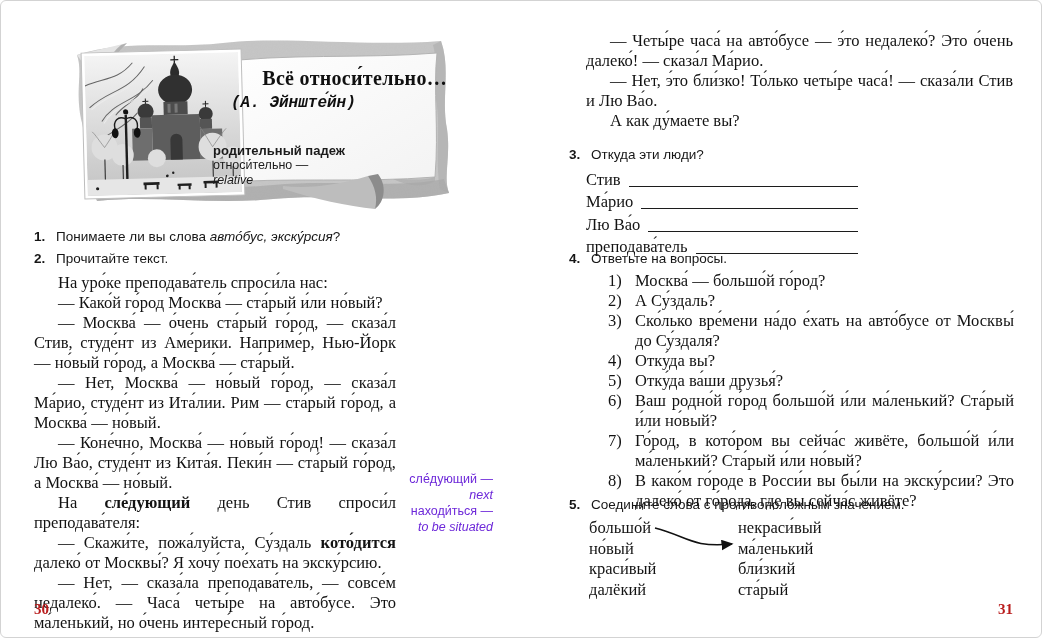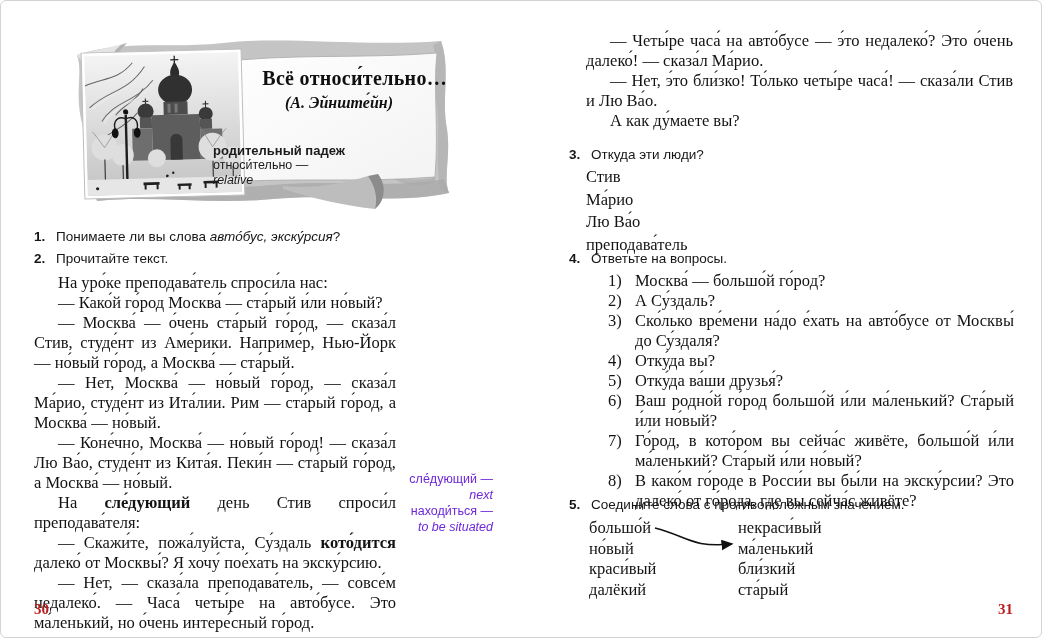--- a/index.html
+++ b/index.html
@@ -11,22 +11,22 @@
 
   
   .banner{position:absolute;left:62px;top:28px;width:396px;height:196px;}
   .banner svg{position:absolute;left:0;top:0;}
   .banner-title{
     position:absolute;left:152px;top:38px;width:232px;text-align:right;
     font-family:"Liberation Serif",serif;font-weight:bold;font-size:20px;
     letter-spacing:.3px;color:#101010;
   }
   .banner-author{
-    position:absolute;left:168px;top:65px;width:216px;text-align:center;
-    font-family:Liberation Serif, serif;font-weight:bold;font-style:italic;
+    position:absolute;left:168px;top:65px;width:216px;text-align:left;
+    font-family:Liberation Mono, monospace;font-weight:bold;font-style:italic;
     font-size:16px;color:#101010;
   }
   .banner-meta{position:absolute;left:150px;top:114px;width:188px;
     font-family:"Liberation Sans",sans-serif;color:#1b1b1b;}
   .banner-grammar{font-weight:bold;font-size:13px;}
   .banner-vocab{font-size:12.5px;line-height:15px;}
   .banner-vocab-tr{font-style:italic;font-size:12.5px;line-height:15px;}
 
   
   .ex-head{
@@ -47,21 +47,21 @@
   .margin-notes{
     position:absolute;left:388px;top:470px;width:104px;text-align:right;
     font-family:"Liberation Sans",sans-serif;font-size:12.5px;line-height:16px;
     color:#6d28d9;
   }
   .margin-notes .tr{font-style:italic;}
 
   
   .blanks{position:absolute;left:585px;top:166px;width:272px;
     font-family:"Liberation Serif",serif;font-size:16.5px;color:#131313;}
-  .blank-row{display:flex;align-items:flex-start;height:22.5px;flex-direction:column;}
+  .blank-row{display:flex;align-items:flex-end;height:22.5px;}
   .blank-line{flex:1;border-bottom:1.2px solid #1c1c1c;margin-left:8px;
     transform:translateY(-3px);}
 
   
   .qlist{position:absolute;left:607px;top:270px;width:406px;
     font-family:"Liberation Serif",serif;font-size:16.5px;line-height:20px;color:#131313;}
   .q-row{display:flex;}
   .q-num{flex:0 0 27px;}
   .q-text{flex:1;text-align:justify;}
 

